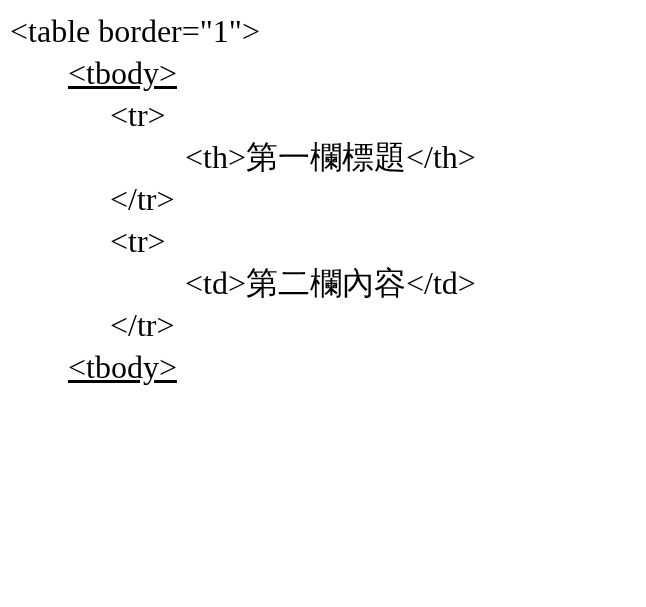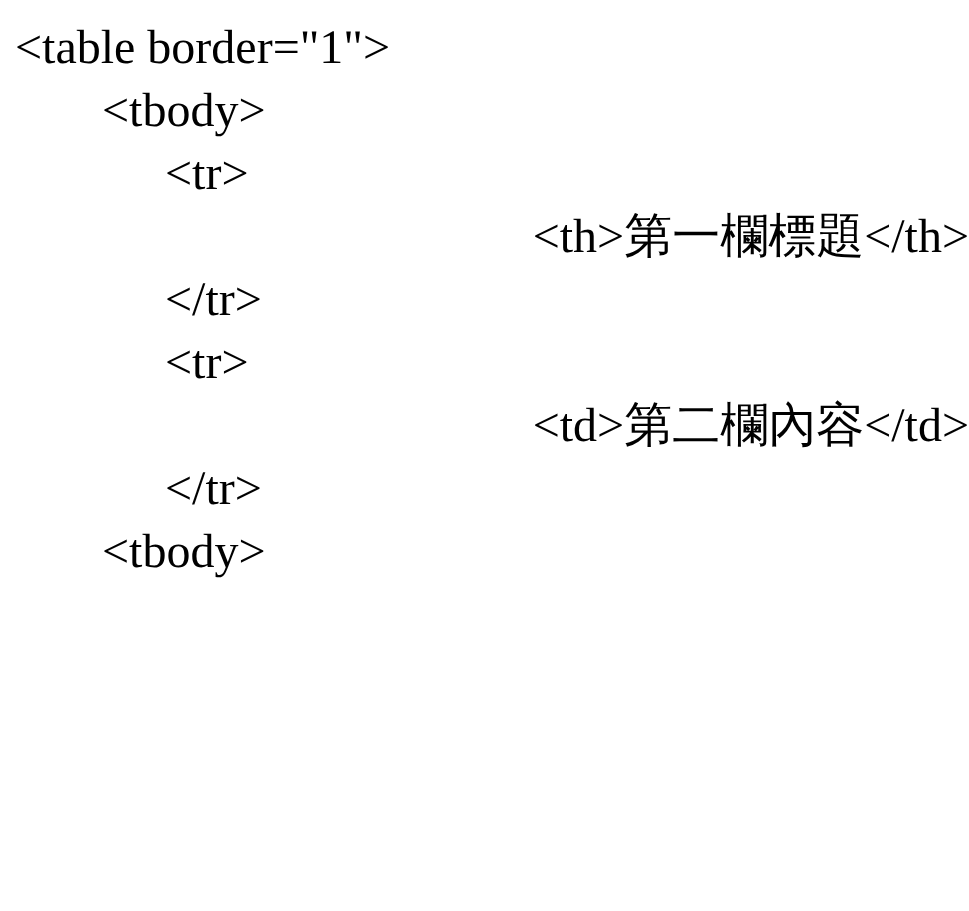--- a/index.html
+++ b/index.html
@@ -16,23 +16,23 @@
   .code-listing {
     padding: 10px 0 0 10px;
     font-size: 32px;
     color: #000000;
   }
   .code-line {
     line-height: 42px;
     white-space: pre;
   }
   .ind-0 { padding-left: 0; }
-  .ind-1 { padding-left: 58px; }
+  .ind-1 { padding-left: 58px; text-decoration: underline; }
   .ind-2 { padding-left: 100px; }
-  .ind-3 { padding-left: 175px; text-align: right; }
+  .ind-3 { padding-left: 175px; }
 </style>
 </head>
 <body>
 
 <div class="code-listing">
     <div class="code-line ind-0">&lt;table border="1"&gt;</div>
     <div class="code-line ind-1">&lt;tbody&gt;</div>
     <div class="code-line ind-2">&lt;tr&gt;</div>
     <div class="code-line ind-3">&lt;th&gt;第一欄標題&lt;/th&gt;</div>
     <div class="code-line ind-2">&lt;/tr&gt;</div>

